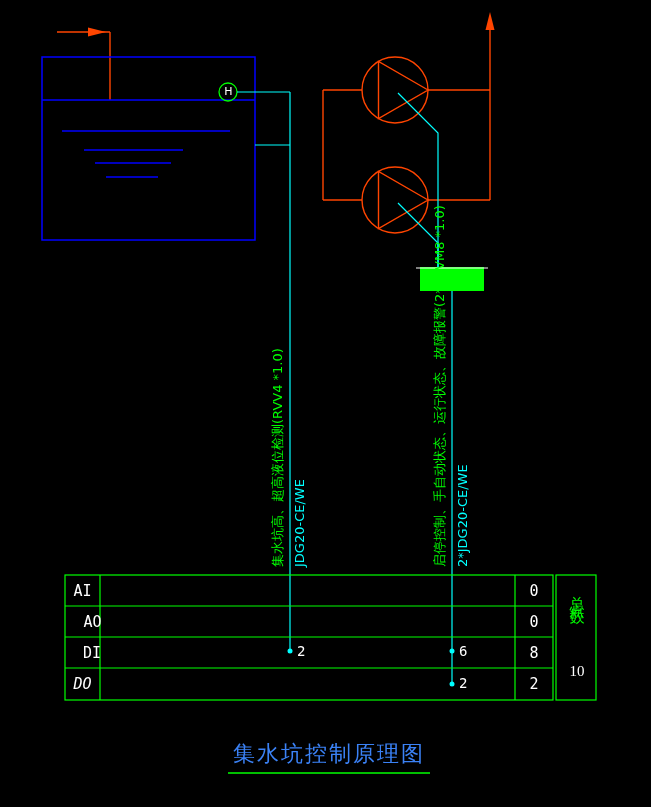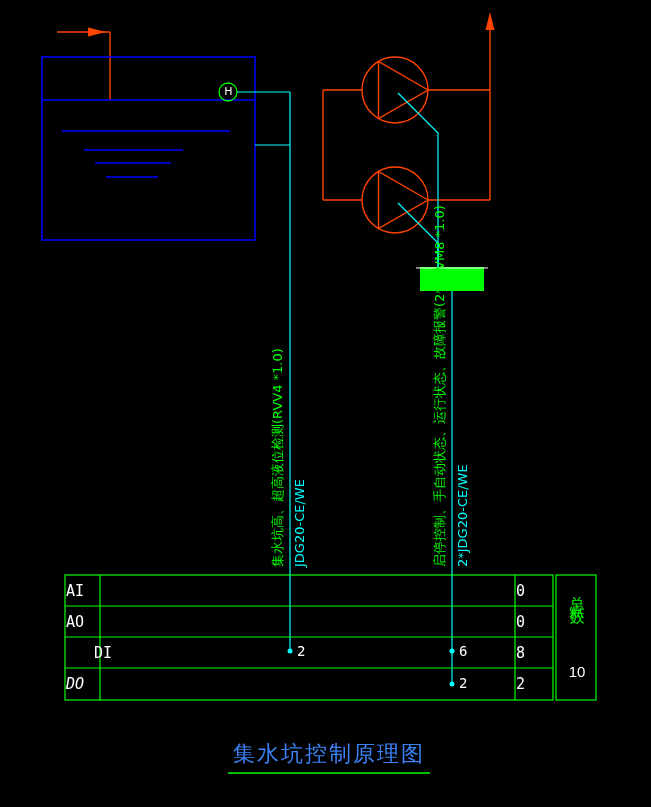--- a/index.html
+++ b/index.html
@@ -30,21 +30,21 @@
     font-family: "DejaVu Sans", sans-serif;
   }
   .green { color: #00ff00; }
   .cyan  { color: #00ffff; }
   .cell {
     position: absolute;
     color: #ffffff;
     font-family: "DejaVu Sans Mono", monospace;
     font-size: 15px;
     line-height: 16px;
-    text-align: left;
+    text-align: center;
   }
   .pt {
     position: absolute;
     color: #ffffff;
     font-family: "DejaVu Sans Mono", monospace;
     font-size: 14px;
     line-height: 15px;
   }
   #sensor-label {
     position: absolute;
@@ -66,21 +66,21 @@
     text-orientation: upright;
     letter-spacing: 7px;
   }
   #summary-value {
     position: absolute;
     left: 564px;
     top: 663px;
     width: 26px;
     text-align: center;
     color: #ffffff;
-    font-family: Liberation Sans, sans-serif;
+    font-family: Liberation Serif, serif;
     font-size: 15px;
   }
   #title {
     position: absolute;
     left: 226px;
     top: 739px;
     width: 206px;
     text-align: center;
     color: #3b82f6;
     font-size: 22px;
@@ -157,21 +157,21 @@
 
   <div id="sensor-label">H</div>
 
   <div class="vtext green" style="left:271px; top:567px;">集水坑高、超高液位检测(RVV4 *1.0)</div>
   <div class="vtext cyan" style="left:293px; top:567px;">JDG20-CE/WE</div>
   <div class="vtext green" style="left:433px; top:567px;">启停控制、手自动状态、运行状态、故障报警(2*RVVM8 *1.0)</div>
   <div class="vtext cyan" style="left:456px; top:567px;">2*JDG20-CE/WE</div>
 
   <div class="cell" style="left:66px; top:583px; width:33px;">AI</div>
   <div class="cell" style="left:66px; top:614px; width:53px;">AO</div>
-  <div class="cell" style="left:66px; top:645px; width:52px;margin-left:28px;">DI</div>
+  <div class="cell" style="left:66px; top:645px; width:52px;">DI</div>
   <div class="cell" style="left:66px; top:676px; width:33px;font-style:italic;">DO</div>
 
   <div class="cell" style="left:516px; top:583px; width:36px;">0</div>
   <div class="cell" style="left:516px; top:614px; width:36px;">0</div>
   <div class="cell" style="left:516px; top:645px; width:36px;">8</div>
   <div class="cell" style="left:516px; top:676px; width:36px;">2</div>
 
   <div class="pt" style="left:297px; top:644px;">2</div>
   <div class="pt" style="left:459px; top:644px;">6</div>
   <div class="pt" style="left:459px; top:676px;">2</div>

